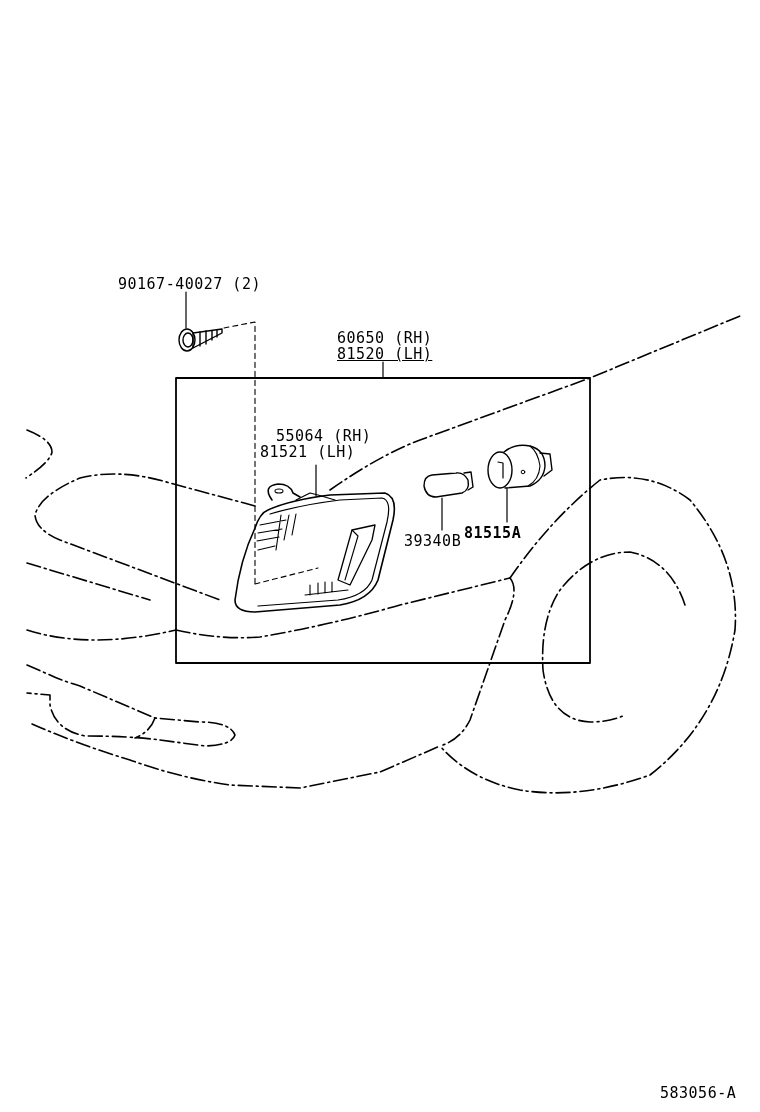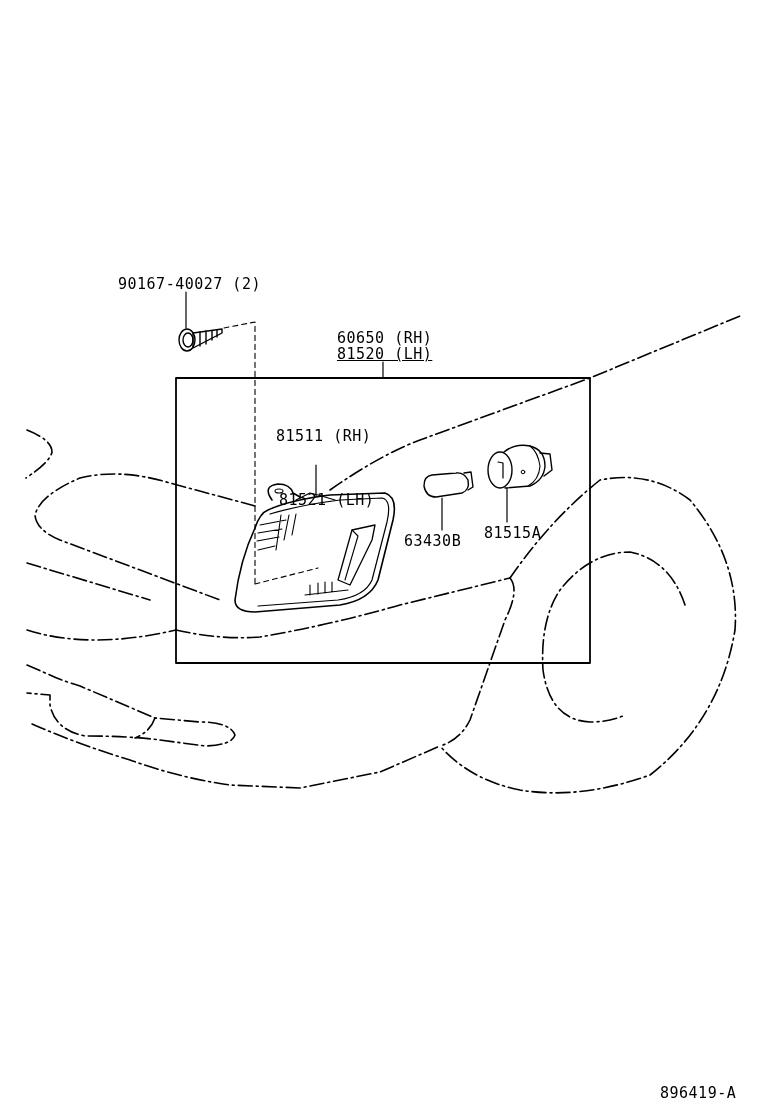--- a/index.html
+++ b/index.html
@@ -95,21 +95,21 @@
         <circle cx="523" cy="472" r="1.8" stroke-width="1"></circle>
       </g>
     </g>
   </svg>
 
   <div class="label" style="left:118px; top:276px;">90167-40027 (2)</div>
 
   <div class="label" style="left:337px; top:330px;">60650 (RH)</div>
   <div class="label" style="left:337px; top:346px;text-decoration:underline;">81520 (LH)</div>
 
-  <div class="label" style="left:276px; top:428px;">81511 (RH)</div>
-  <div class="label" style="left:279px; top:444px;margin-top:48px;">81521 (LH)</div>
+  <div class="label" style="left:276px; top:428px;">55064 (RH)</div>
+  <div class="label" style="left:260px; top:444px;">81521 (LH)</div>
 
-  <div class="label" style="left:404px; top:533px;">63430B</div>
+  <div class="label" style="left:404px; top:533px;">39340B</div>
 
-  <div class="label" style="left:484px; top:525px;">81515A</div>
+  <div class="label" style="left:464px; top:525px;font-weight:bold;">81515A</div>
 
-  <div class="label" style="left:660px; top:1085px;">896419-A</div>
+  <div class="label" style="left:660px; top:1085px;">583056-A</div>
 </div>
 
 </body></html>

